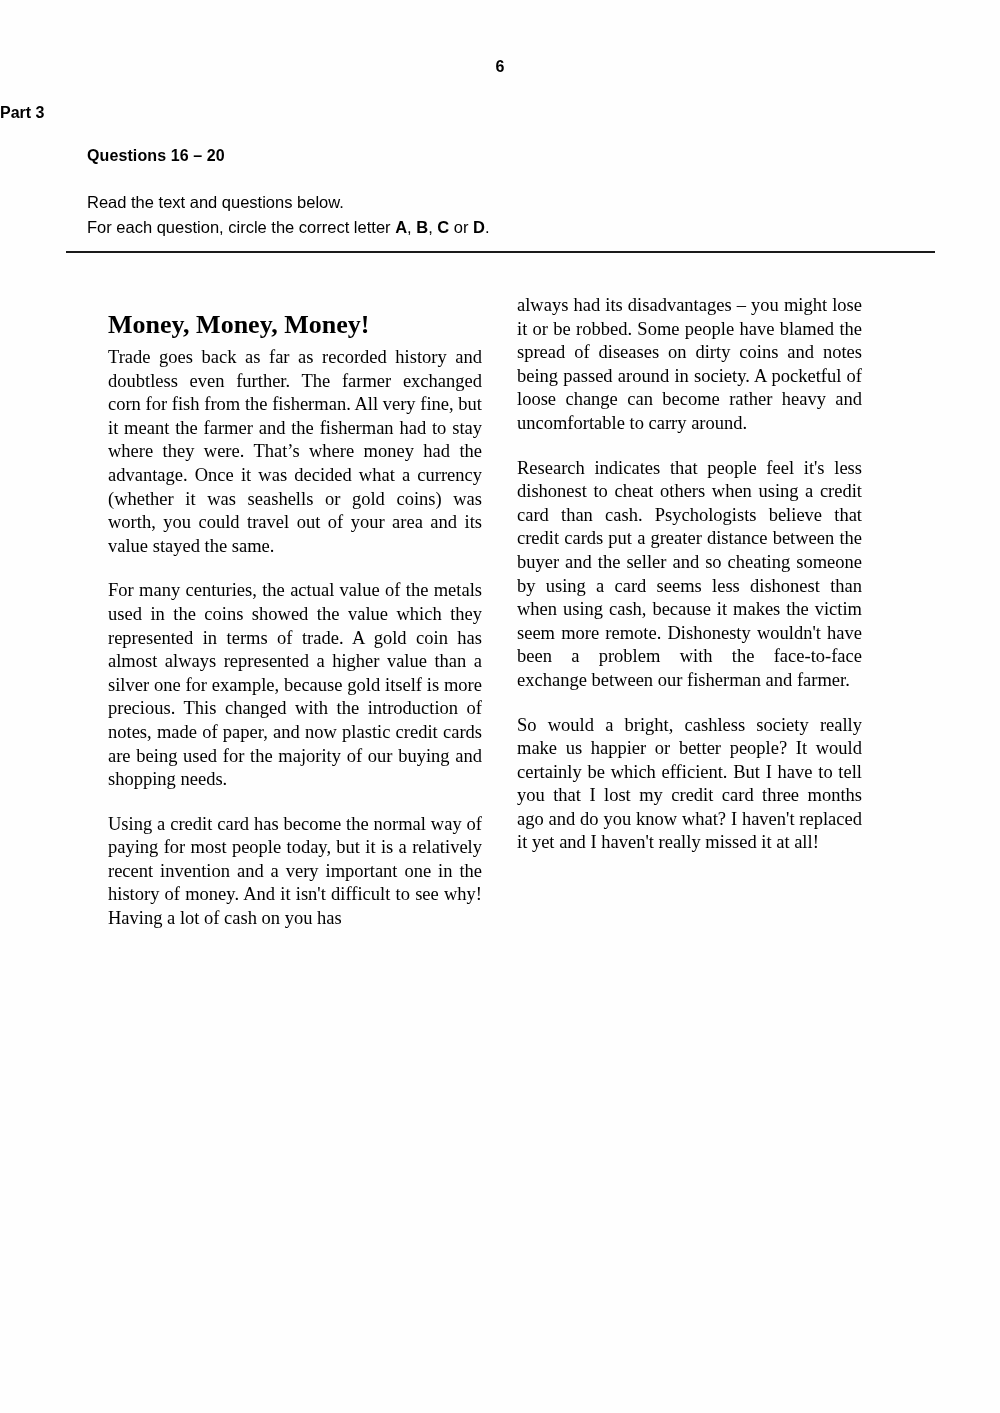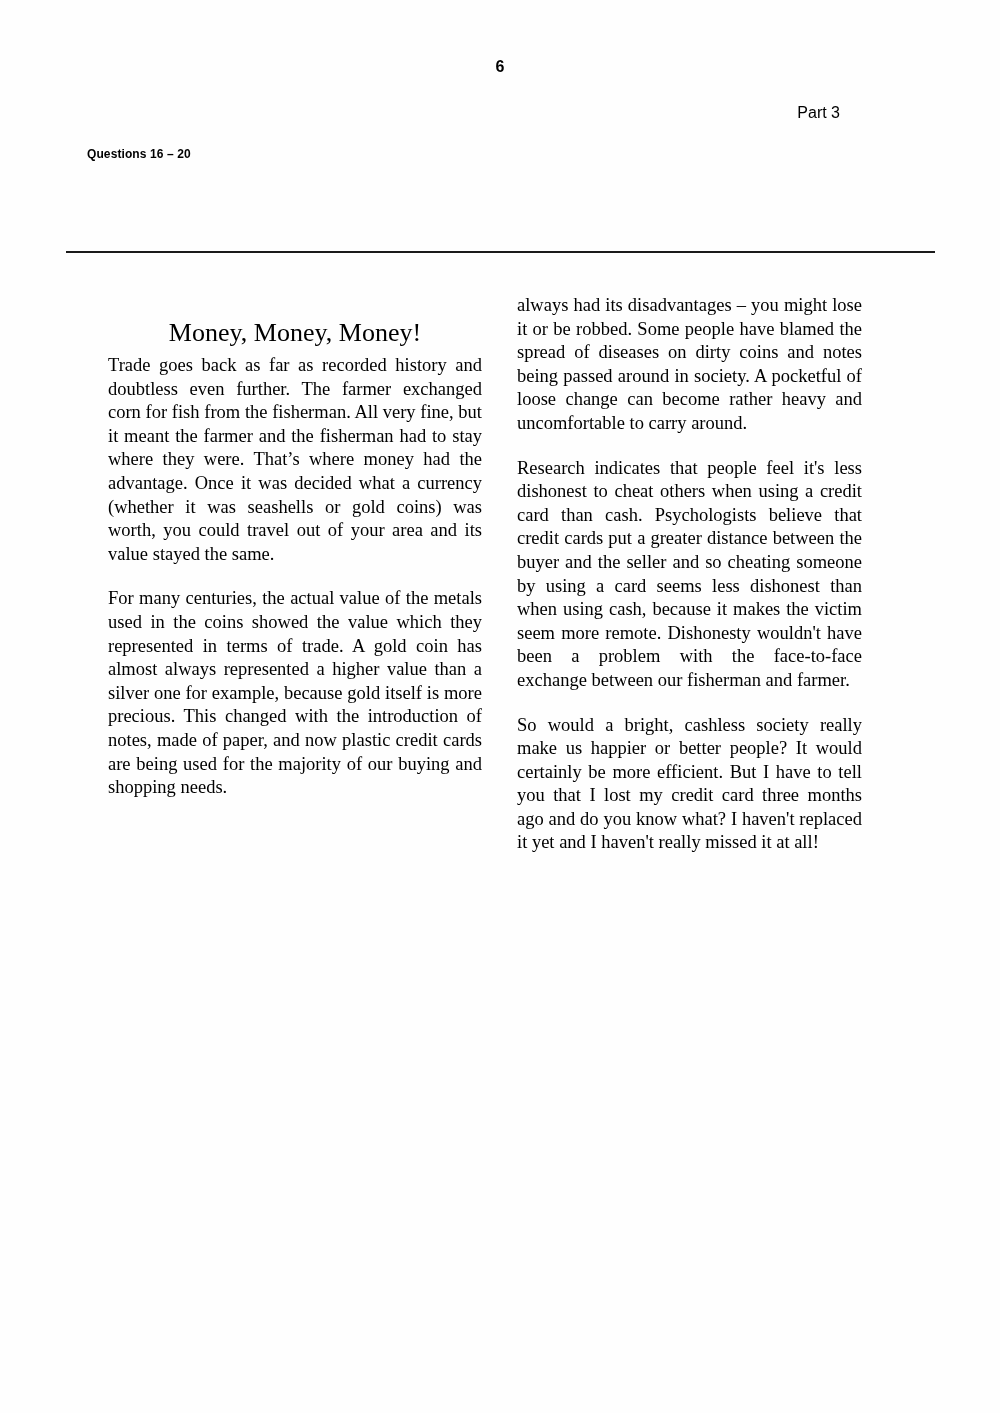--- a/index.html
+++ b/index.html
@@ -35,33 +35,33 @@
     font-weight: bold;
     font-size: 16px;
     letter-spacing: 0.2px;
   }
 
   .part-label {
     position: absolute;
     top: 104px;
     left: 0;
     width: 840px;
-    text-align: right;
+    text-align: left;
     font-family: "Liberation Sans", sans-serif;
-    font-weight: normal;
+    font-weight: bold;
     font-size: 16px;
   }
 
   .questions-heading {
     position: absolute;
     top: 147px;
     left: 87px;
     font-family: "Liberation Sans", sans-serif;
     font-weight: bold;
-    font-size: 12px;
+    font-size: 16px;
     letter-spacing: 0.1px;
   }
 
   .instructions {
     position: absolute;
     top: 190px;
     left: 87px;
     font-family: "Liberation Sans", sans-serif;
     font-size: 16.5px;
     line-height: 25px;
@@ -88,25 +88,25 @@
 
   .col {
     position: absolute;
     top: 0;
   }
   .col-left  { left: 108px; width: 374px; }
   .col-right { left: 517px; width: 345px; }
 
   .article-title {
     font-family: "Liberation Serif", serif;
-    font-weight: normal;
+    font-weight: bold;
     font-size: 26px;
-    text-align: center;
+    text-align: left;
     line-height: 30px;
-    margin: 24px 0 6px 0;
+    margin: 16px 0 6px 0;
   }
 
   .para {
     font-family: "Liberation Serif", serif;
     font-size: 18.5px;
     line-height: 23.6px;
     text-align: justify;
     text-justify: inter-word;
     margin: 0 0 21px 0;
     hyphens: none;
@@ -120,37 +120,42 @@
 <body>
 
 <div class="page">
 
   <div class="page-number">6</div>
 
   <div class="part-label">Part 3</div>
 
   <div class="questions-heading">Questions 16 – 20</div>
 
+  <div class="instructions">
+    <div class="line">Read the text and questions below.</div>
+    <div class="line"><span>For each question, circle the correct letter </span><b>A</b><span>, </span><b>B</b><span>, </span><b>C</b><span> or </span><b>D</b><span>.</span></div>
+  </div>
 
   <div class="divider"></div>
 
   <div class="article">
 
     <div class="col col-left">
       <div class="article-title">Money, Money, Money!</div>
 
       <p class="para">Trade goes back as far as recorded history and doubtless even further. The farmer exchanged corn for fish from the fisherman. All very fine, but it meant the farmer and the fisherman had to stay where they were. That’s where money had the advantage.  Once it was decided what a currency (whether it was seashells or gold coins) was worth, you could travel out of your area and its value stayed the same.</p>
 
       <p class="para"><span>For many centuries, the actual value of the metals used in the coins showed the value which they represented in terms of trade. A gold coin has almost always represented a higher value than a silver one for example, because gold itself is more precious.  </span><b>This</b><span> changed with the introduction of notes, made of paper, and now plastic credit cards are being used for the majority of our buying and shopping needs.</span></p>
 
+      <p class="para">Using a credit card has become the normal way of paying for most people today, but it is a relatively recent invention and a very important one in the history of money. And it isn't difficult to see why!  Having a lot of cash on you has</p>
     </div>
 
     <div class="col col-right">
       <p class="para">always had its disadvantages – you might lose it or be robbed.  Some people have blamed the spread of diseases on dirty coins and notes being passed around in society. A pocketful of loose change can become rather heavy and uncomfortable to carry around.</p>
 
       <p class="para">Research indicates that people feel it's less dishonest to cheat others when using a credit card than cash. Psychologists believe that credit cards put a greater distance between the buyer and the seller and so cheating someone by using a card seems less dishonest than when using cash, because it makes the victim seem more remote.  Dishonesty wouldn't have been a problem with the face-to-face exchange between our fisherman and farmer.</p>
 
-      <p class="para">So would a bright, cashless society really make us happier or better people? It would certainly be more efficient.  But I have to tell you that I lost my credit card three months ago and do you know what?  I haven't replaced it yet and I haven't really missed it at all!</p>
+      <p class="para">So would a bright, cashless society really make us happier or better people? It would certainly be which efficient.  But I have to tell you that I lost my credit card three months ago and do you know what?  I haven't replaced it yet and I haven't really missed it at all!</p>
     </div>
 
   </div>
 
 </div>
 
 </body></html>

